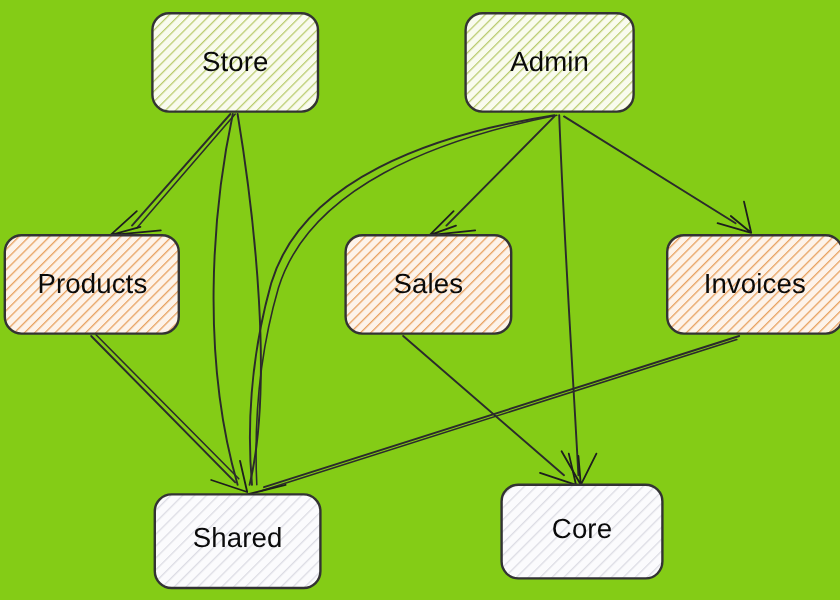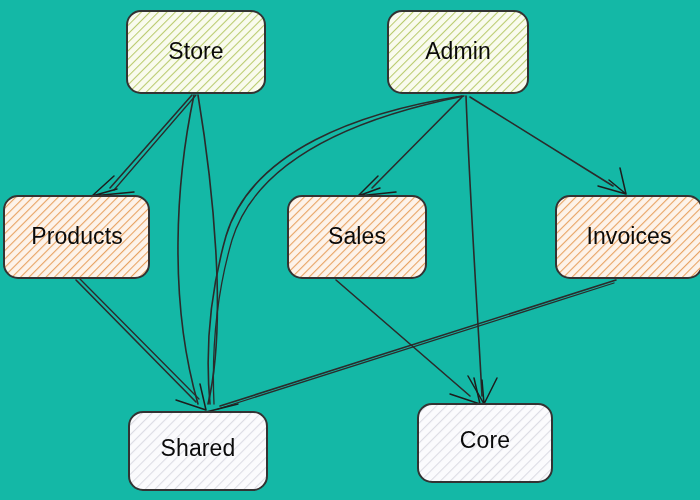--- a/index.html
+++ b/index.html
@@ -11,21 +11,21 @@
   body {
     width: 700px;
     height: 500px;
     overflow: hidden;
     font-family: "Liberation Sans", "DejaVu Sans", sans-serif;
   }
   #diagram-root {
     position: relative;
     width: 700px;
     height: 500px;
-    background: #14b8a6;
+    background: #84cc16;
   }
   #graph-svg {
     position: absolute;
     left: 0;
     top: 0;
     width: 700px;
     height: 500px;
     display: block;
   }
   .node-label {

